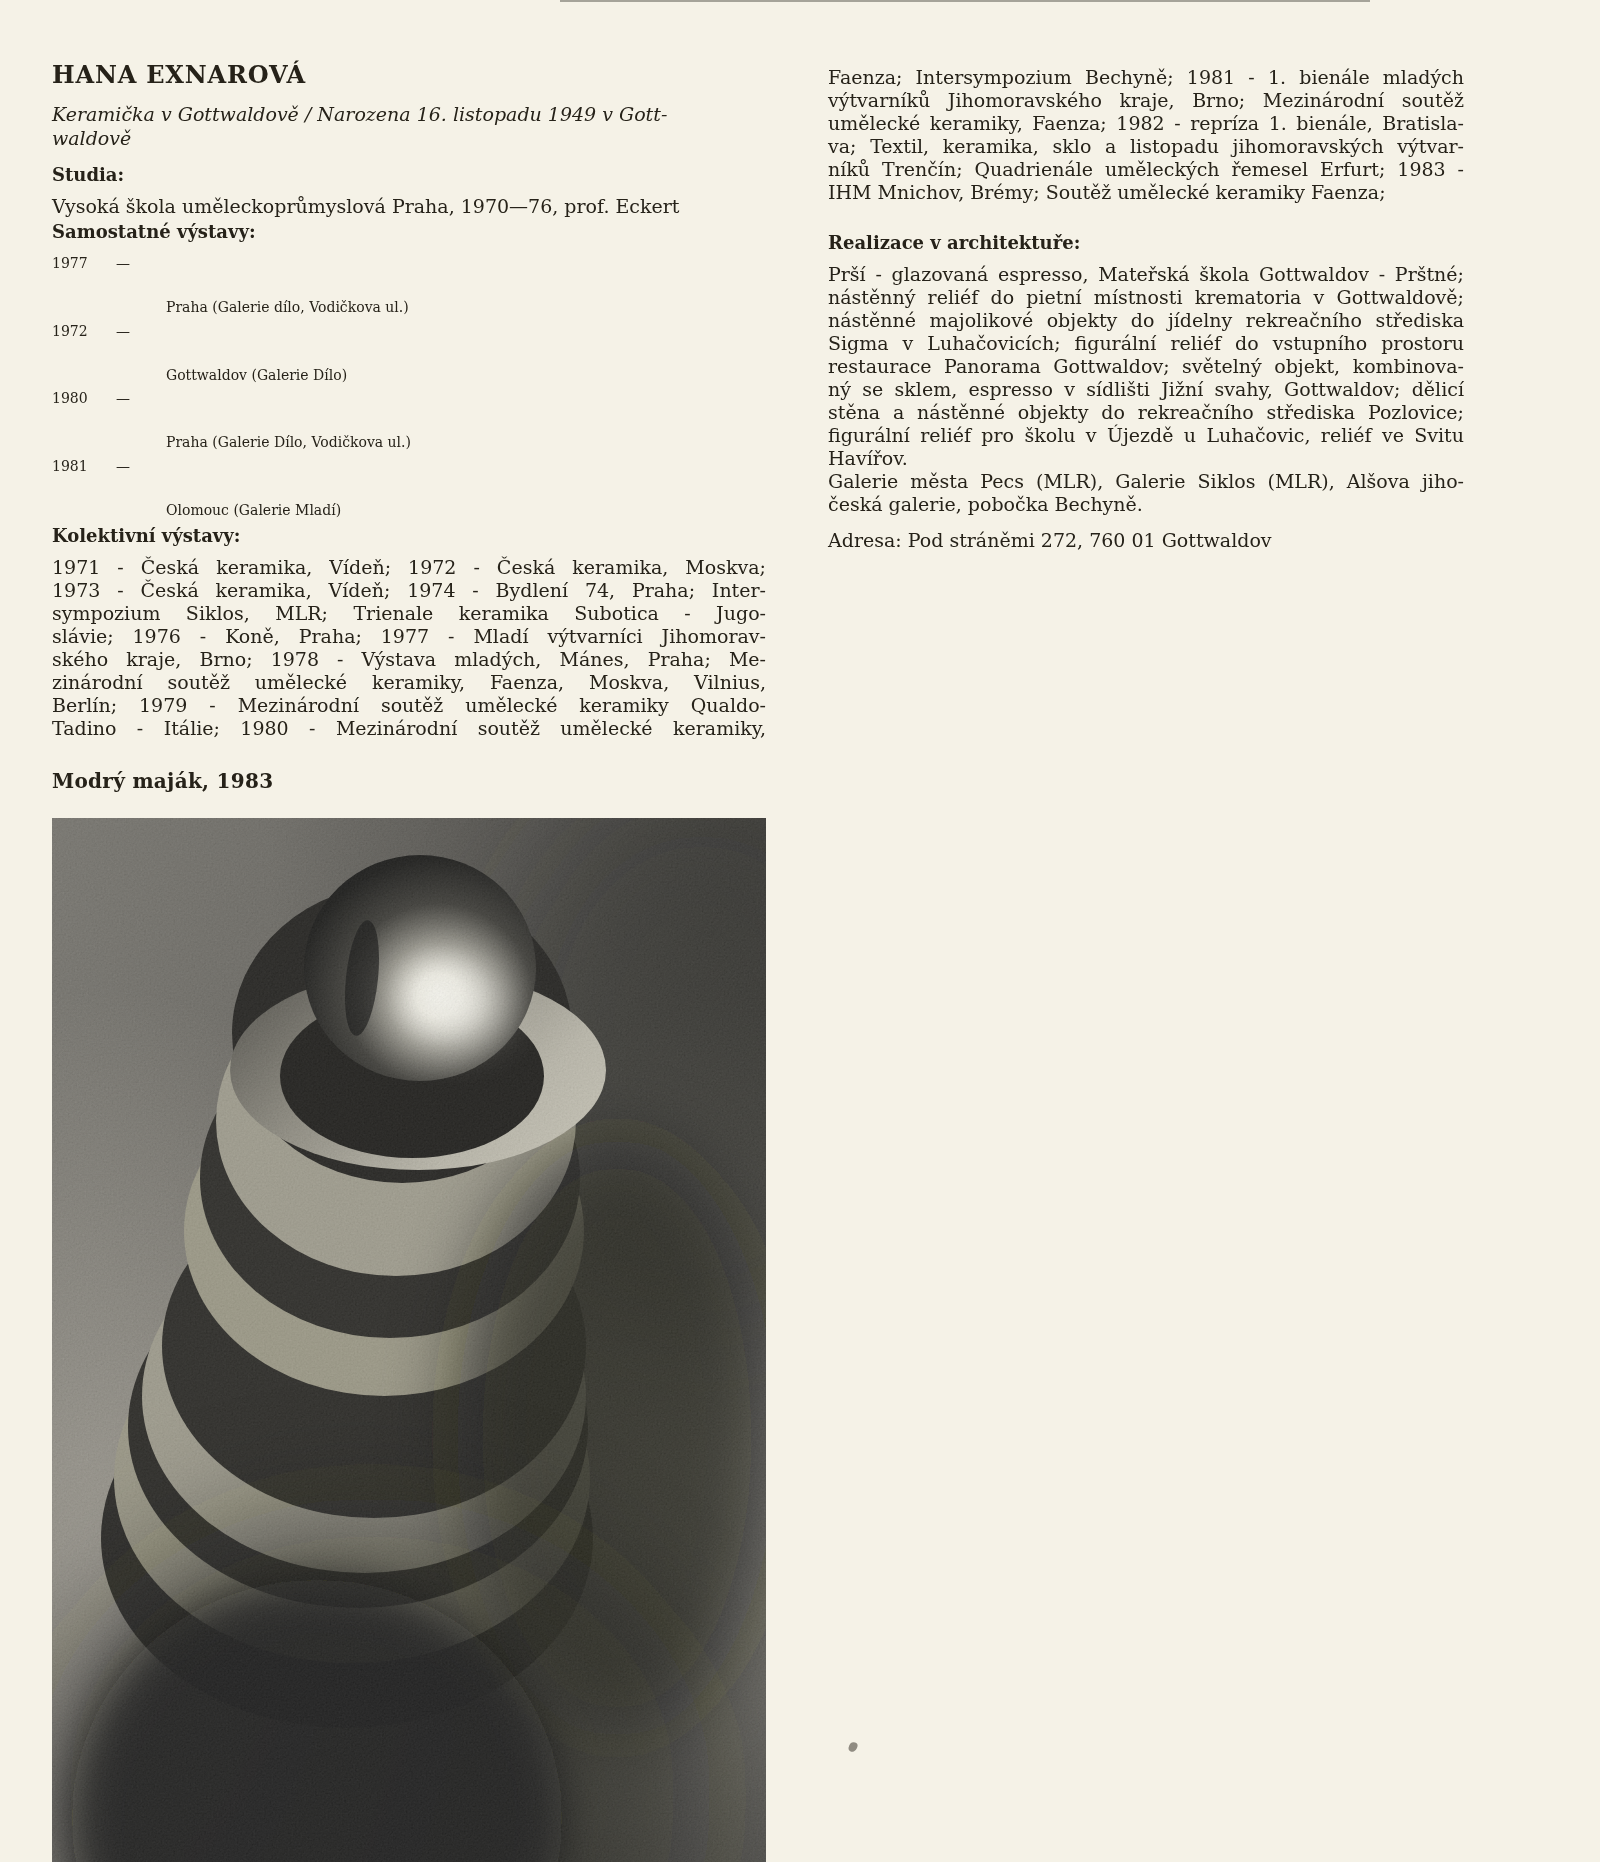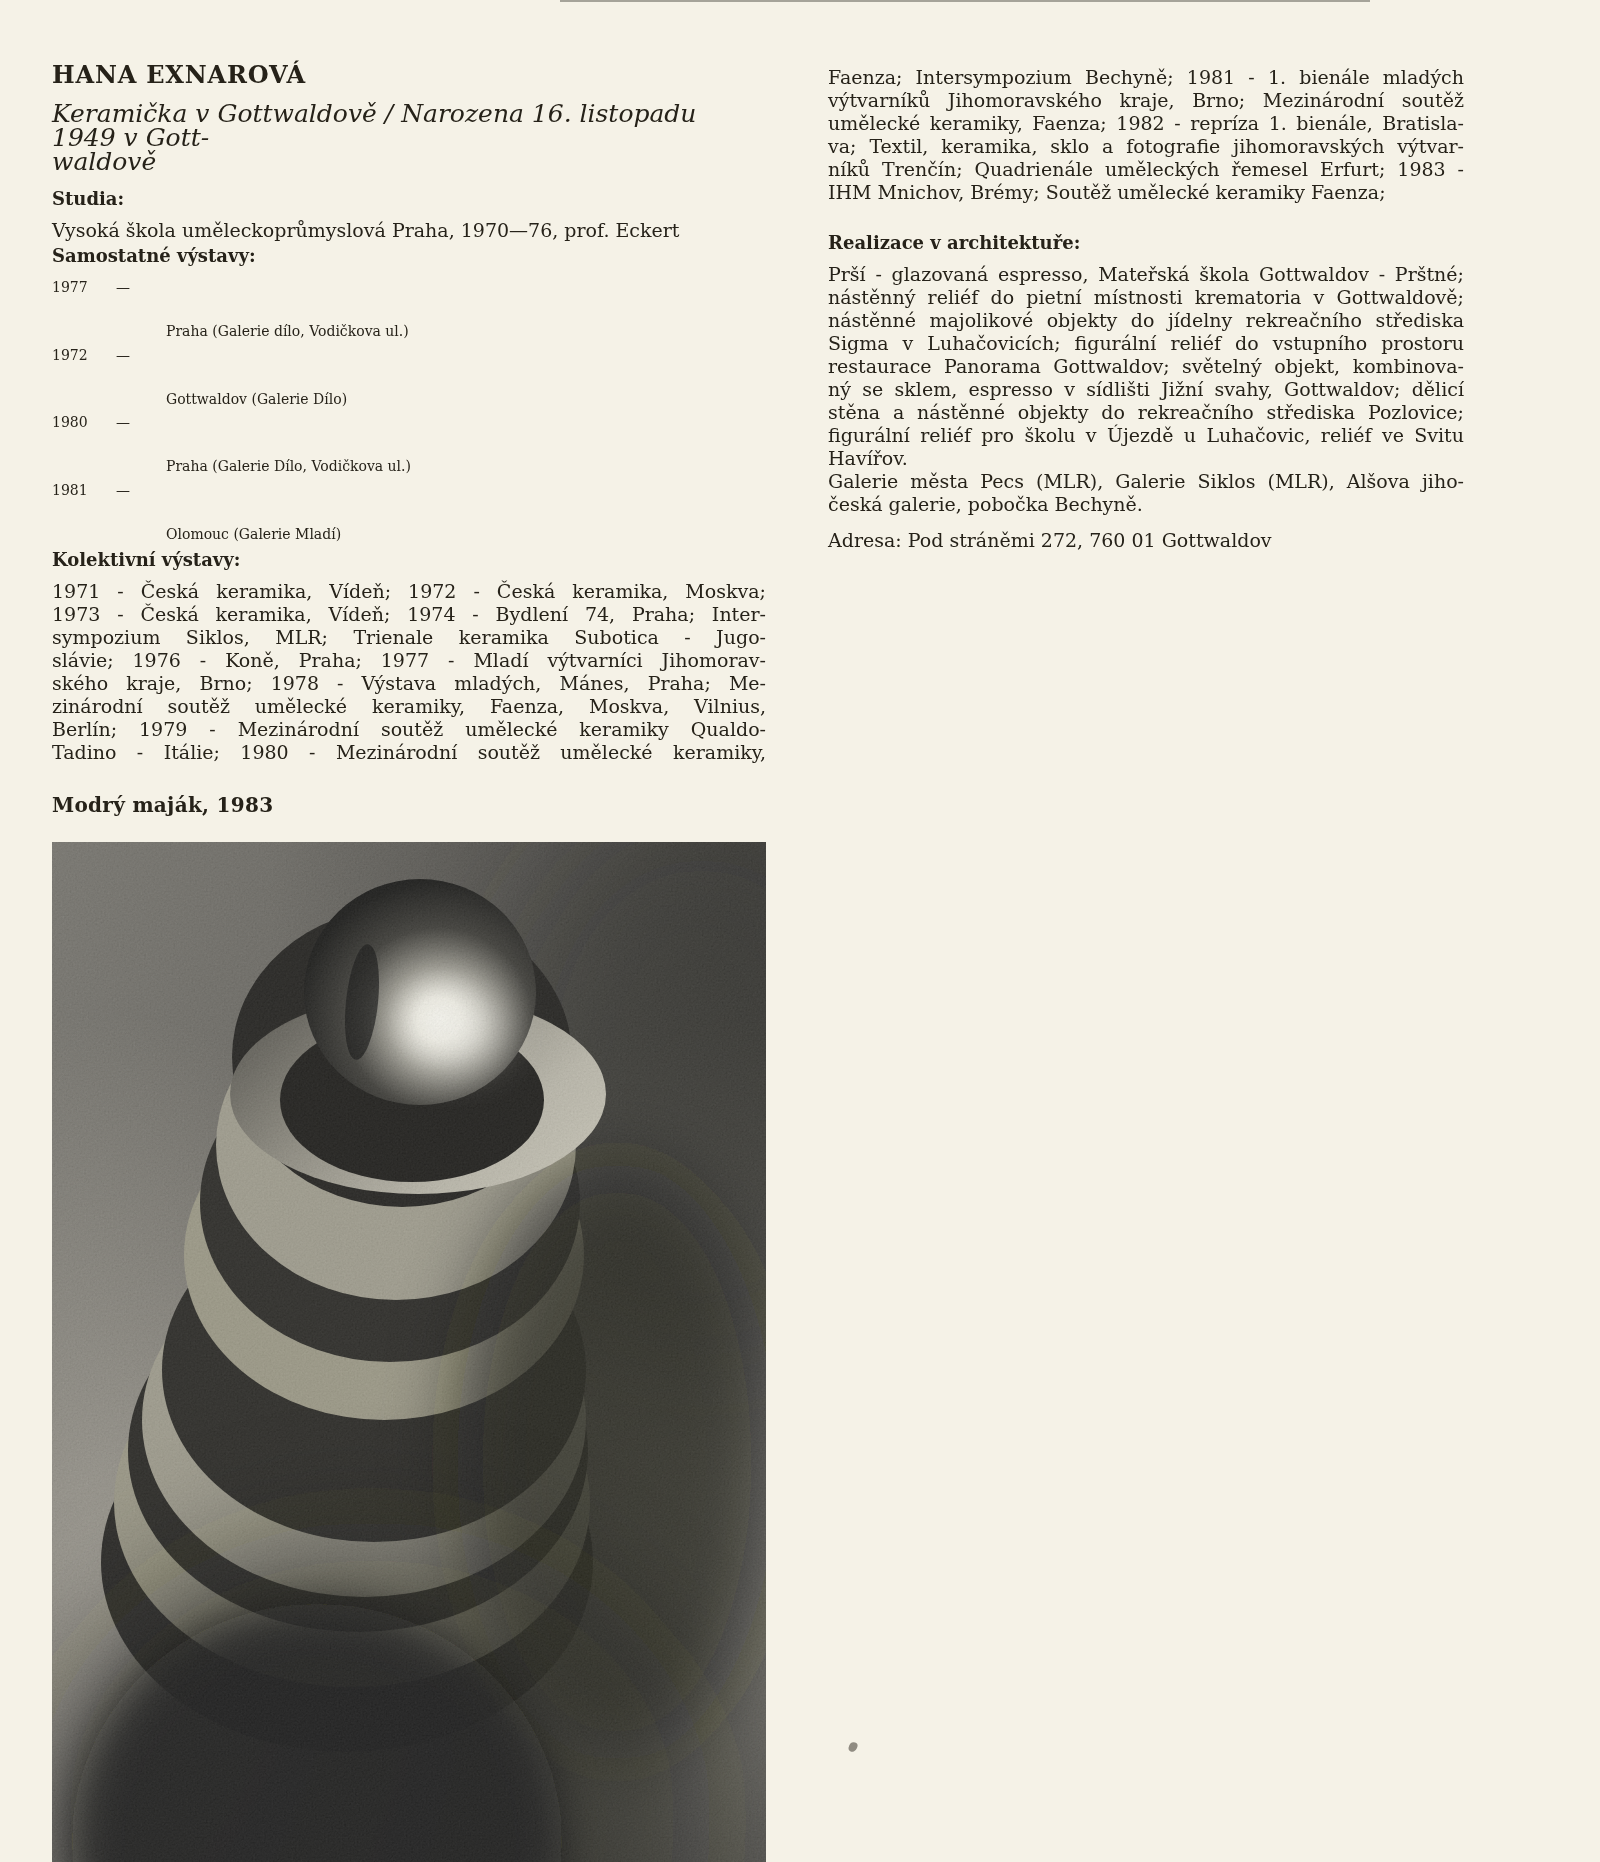--- a/index.html
+++ b/index.html
@@ -21,21 +21,21 @@
   .speck{position:absolute;left:849px;top:1742px;width:8px;height:10px;background:#6e6a60;border-radius:50% 40% 55% 45%;transform:rotate(24deg);opacity:.75;}
 
   .col{position:absolute;}
   .col-left{left:52px;top:60px;width:714px;}
   .col-right{left:828px;top:66px;width:636px;}
 
   .artist-name{
     font-size:24px;font-weight:bold;letter-spacing:.8px;
     line-height:30px;margin:0 0 12px 0;
   }
-  .bio{font-style:italic;font-size:25px;line-height:24px;margin-bottom:13px;}
+  .bio{font-style:italic;font-size:19px;line-height:24px;margin-bottom:13px;}
   .sec-label{font-size:18px;line-height:23px;margin:2px 0 9px 0;font-weight:bold;}
   .body-lines{font-size:19px;line-height:23px;}
   .tline{text-align:justify;text-align-last:justify;white-space:nowrap;}
   .tline.last{text-align-last:left;}
   .tline.plain{text-align:left;text-align-last:left;white-space:normal;}
   .body-lines .tline{white-space:normal;}
 
   .exh-list{font-size:14px;line-height:23.5px;margin:0 0 2px 0;}
   .exh-row{display:flex;}
   .exh-year{width:64px;flex:none;}
@@ -193,21 +193,21 @@
         <rect width="714" height="1106" filter="url(#grainF)" opacity="0.17"></rect>
       </svg>
     </div>
   </div>
 
   <div class="col col-right">
     <div class="body-lines">
         <div class="tline">Faenza; Intersympozium Bechyně; 1981 - 1. bienále mladých</div>
         <div class="tline">výtvarníků Jihomoravského kraje, Brno; Mezinárodní soutěž</div>
         <div class="tline">umělecké keramiky, Faenza; 1982 - repríza 1. bienále, Bratisla-</div>
-        <div class="tline">va; Textil, keramika, sklo a fotografie jihomoravských výtvar-</div>
+        <div class="tline">va; Textil, keramika, sklo a listopadu jihomoravských výtvar-</div>
         <div class="tline">níků Trenčín; Quadrienále uměleckých řemesel Erfurt; 1983 -</div>
         <div class="tline last">IHM Mnichov, Brémy; Soutěž umělecké keramiky Faenza;</div>
       </div>
 
     <div class="sec-label r-label">Realizace v architektuře:</div>
     <div class="body-lines">
         <div class="tline">Prší - glazovaná espresso, Mateřská škola Gottwaldov - Prštné;</div>
         <div class="tline">nástěnný reliéf do pietní místnosti krematoria v Gottwaldově;</div>
         <div class="tline">nástěnné majolikové objekty do jídelny rekreačního střediska</div>
         <div class="tline">Sigma v Luhačovicích; figurální reliéf do vstupního prostoru</div>

